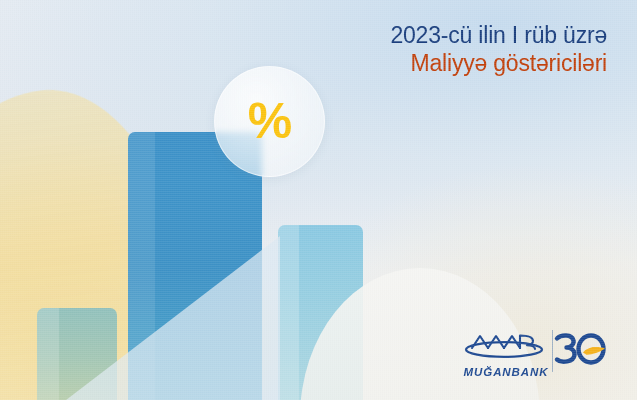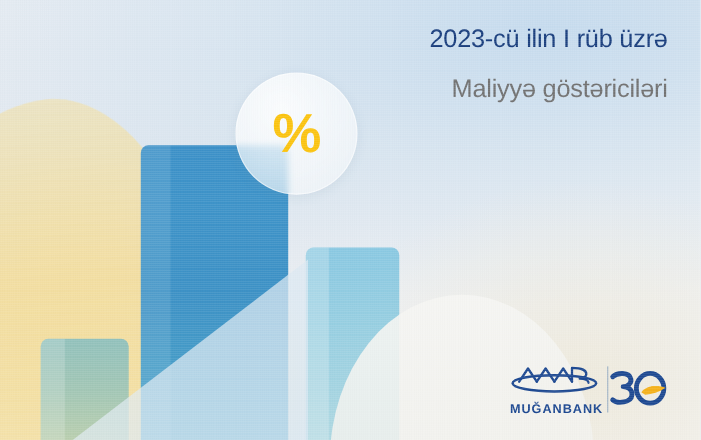--- a/index.html
+++ b/index.html
@@ -109,28 +109,28 @@
   
   #headline{
     position:absolute;right:30px;top:22px;
     text-align:right;
   }
   #headline .line1{
     font-size:23px;font-weight:normal;color:#1b3f7e;
     letter-spacing:-.2px;white-space:nowrap;
   }
   #headline .line2{
-    font-size:23px;font-weight:normal;color:#737373;
-    letter-spacing:-.2px;white-space:nowrap;margin-top:18px;
+    font-size:23px;font-weight:normal;color:#c2410c;
+    letter-spacing:-.2px;white-space:nowrap;margin-top:1px;
   }
 
   
   #logo-lockup{
     position:absolute;right:28px;bottom:22px;
-    display:flex;align-items:center;
+    display:flex;align-items:flex-start;font-style:italic;
   }
   #muganbank-logo{display:flex;flex-direction:column;align-items:center;gap:2px;}
   #muganbank-logo .wordmark{
     font-size:11.5px;font-weight:bold;color:#1f4a92;letter-spacing:.9px;
   }
   .divider-line{width:1px;height:42px;background:#9fb2c6;}
   #anniversary-logo{display:flex;align-items:center;}
 
   
   .grain{

